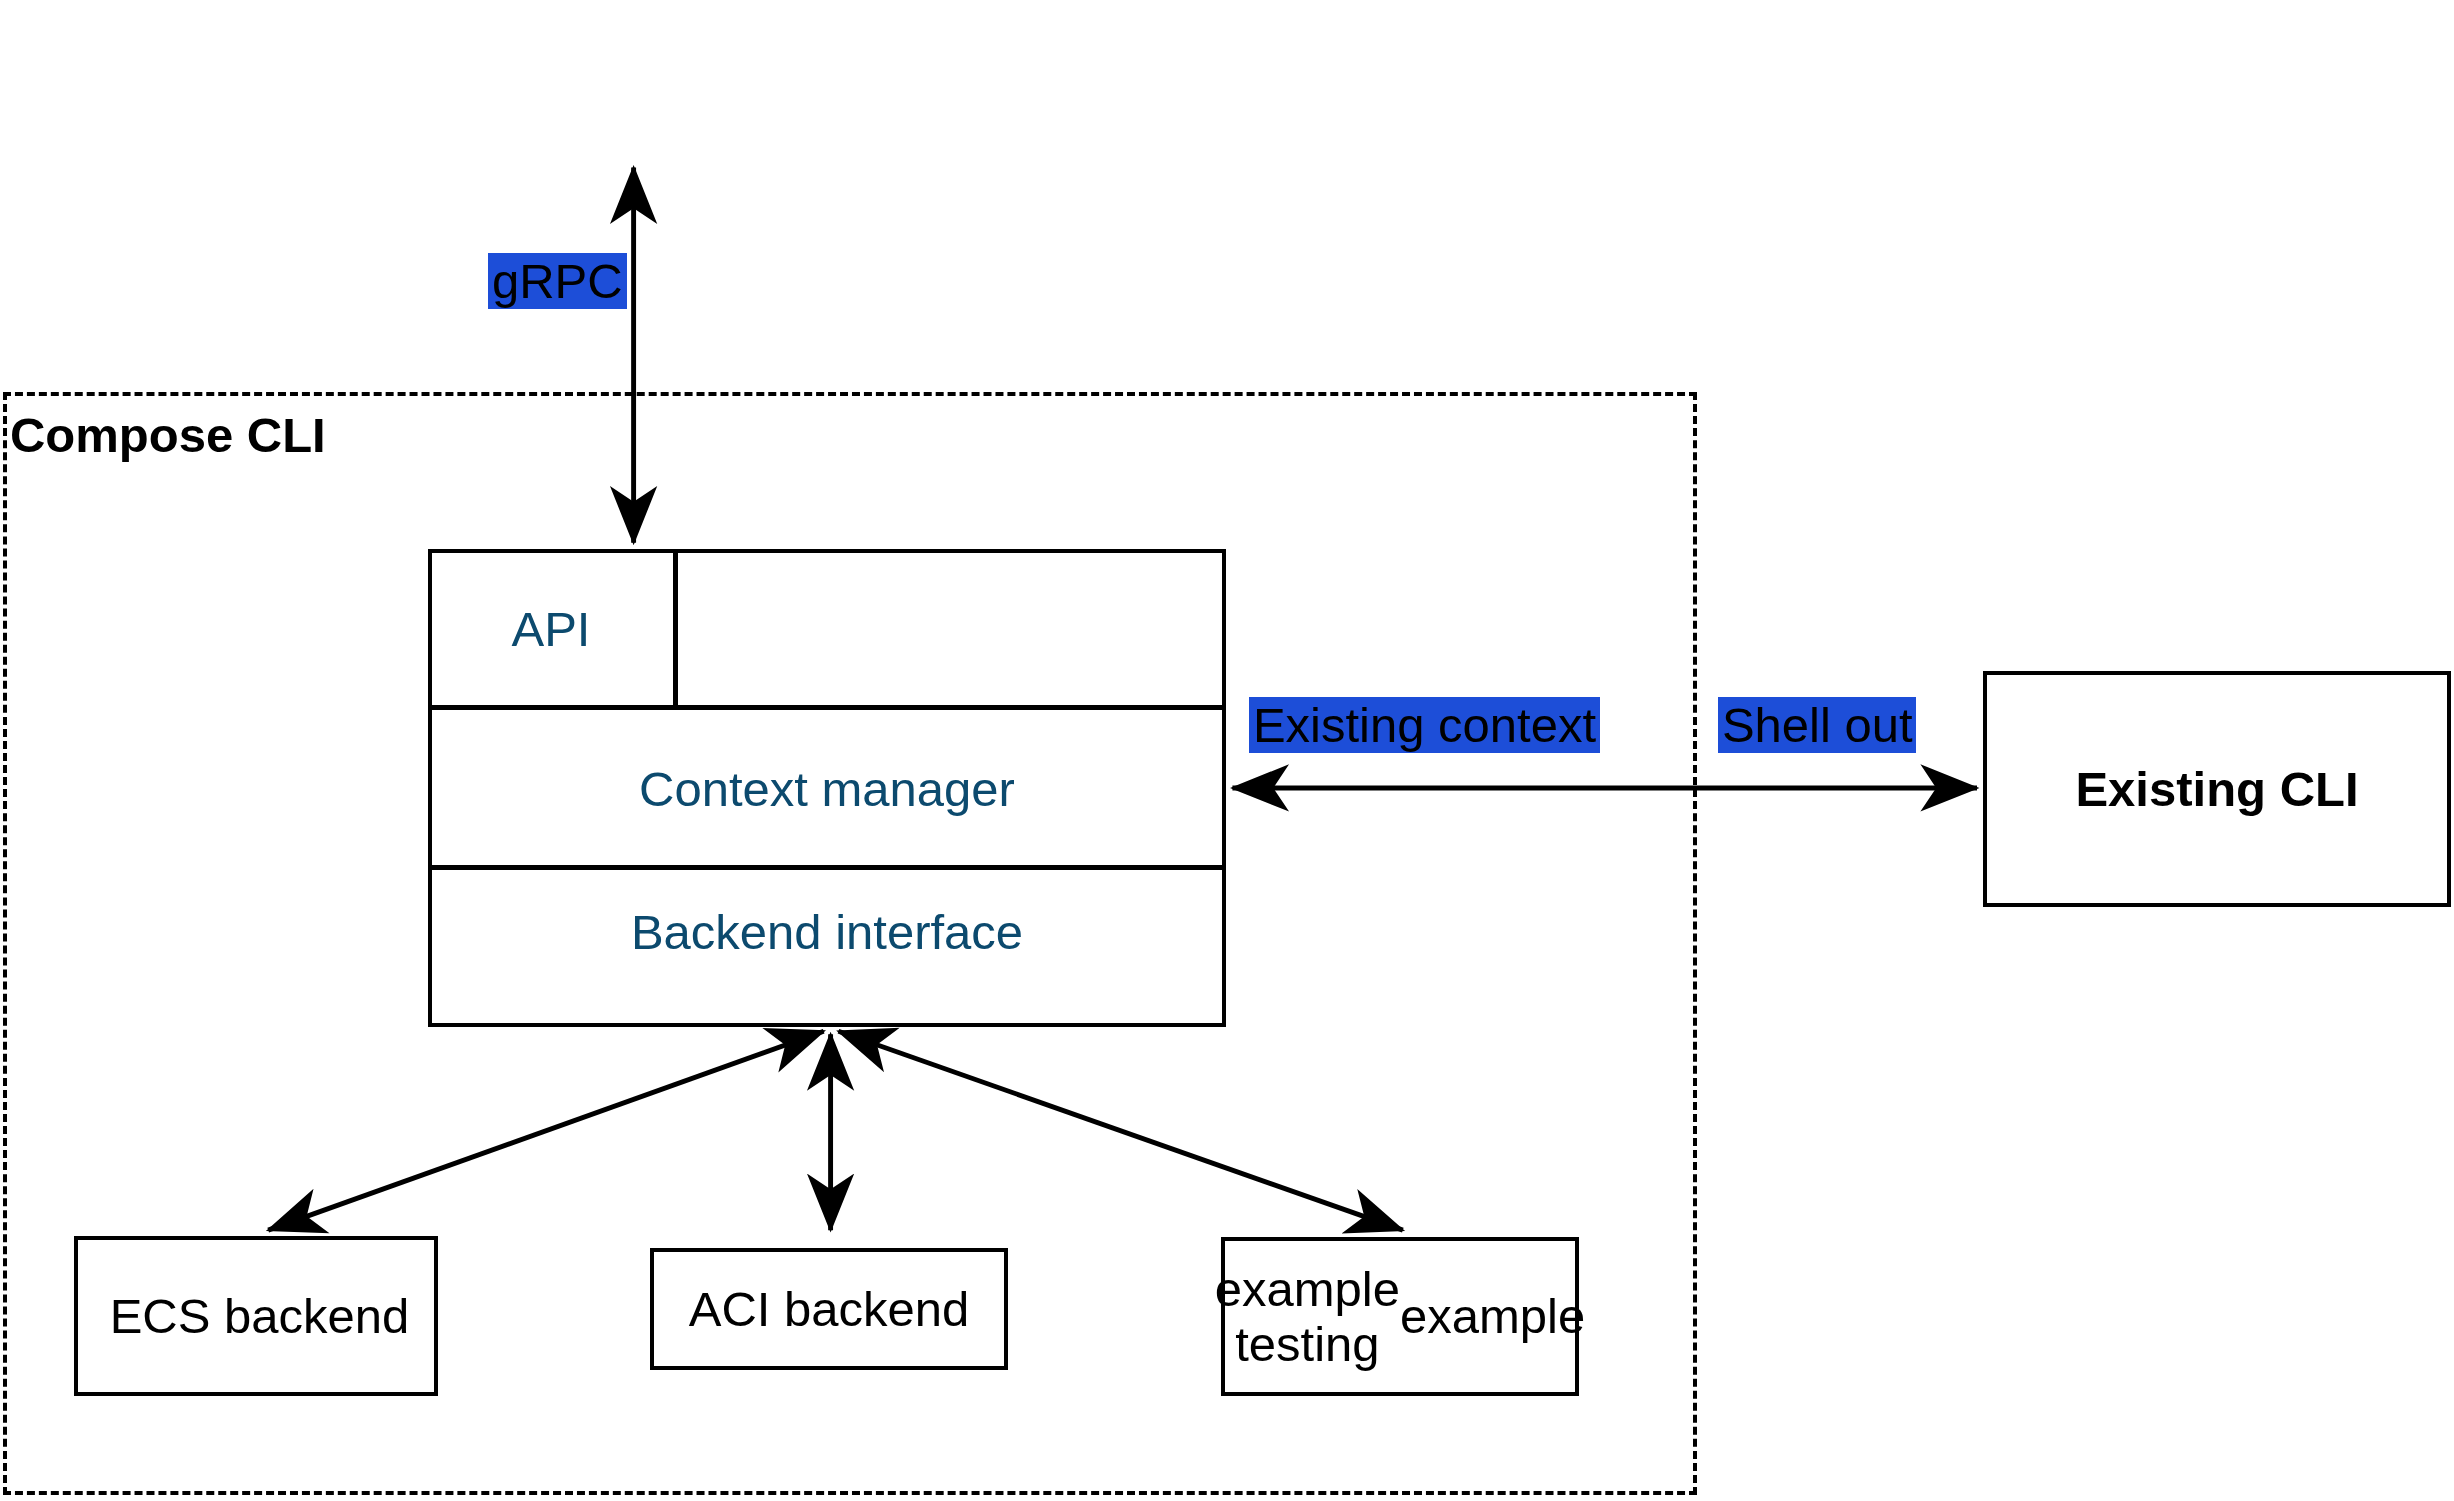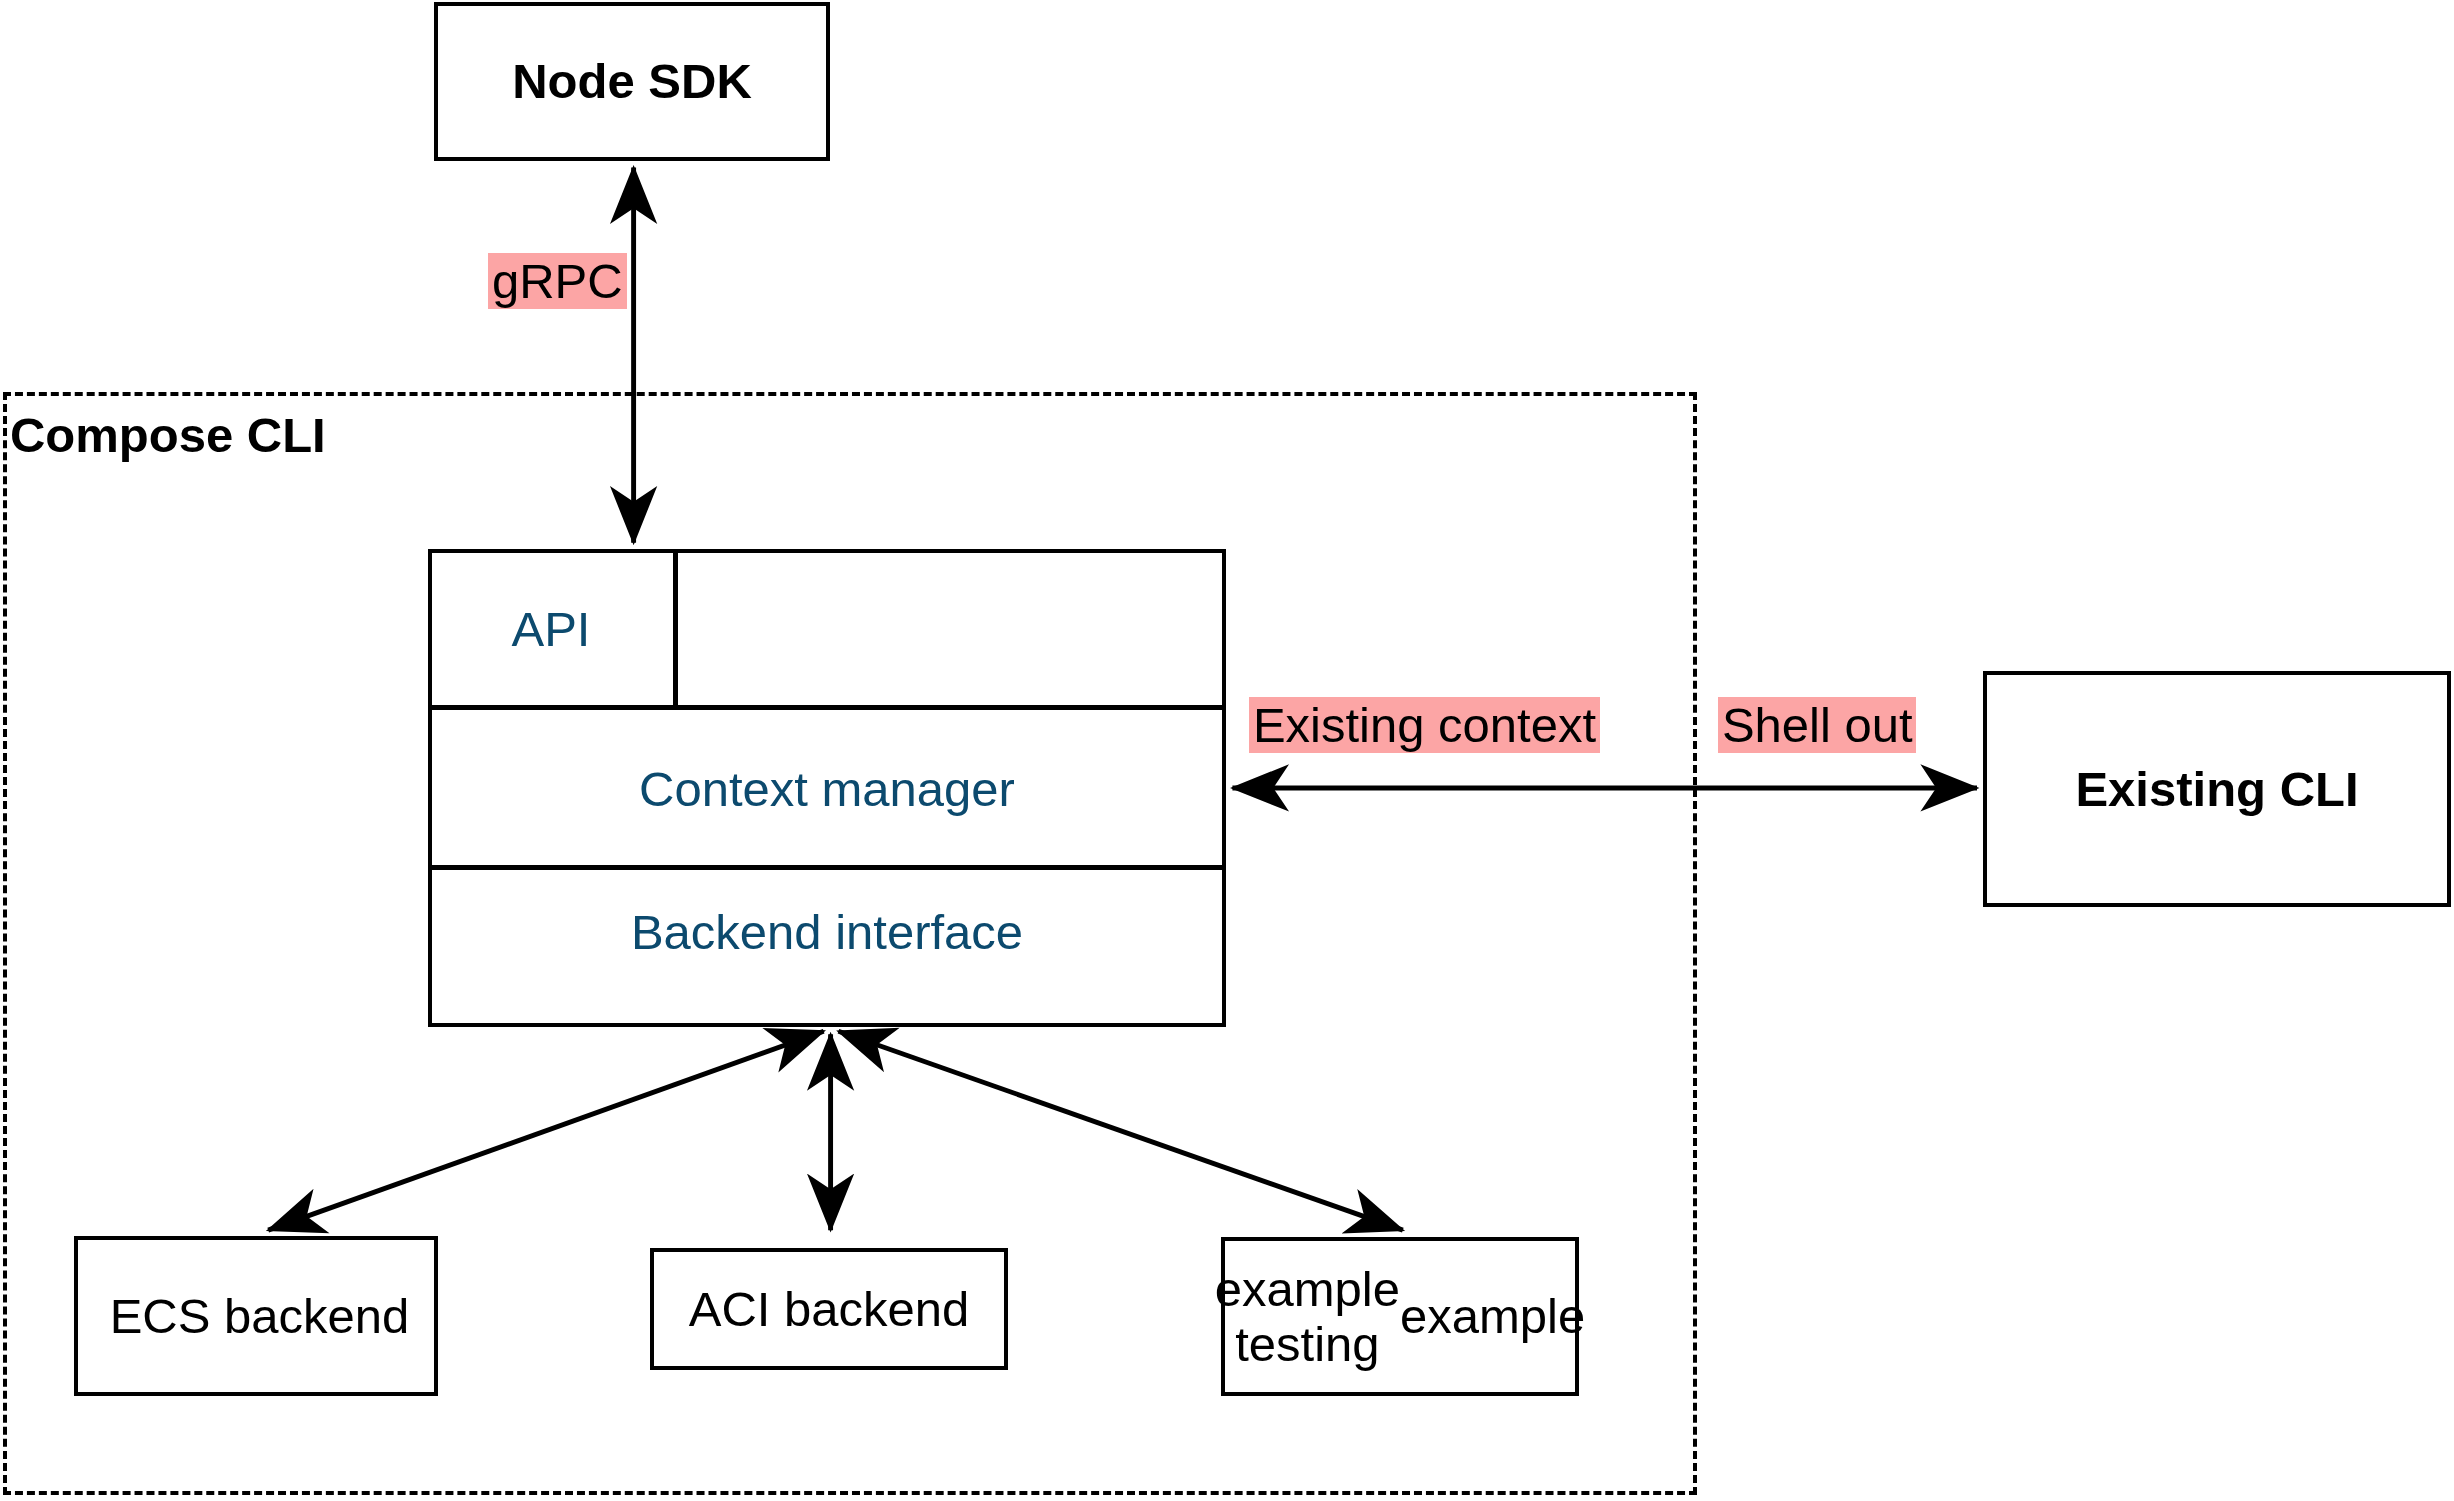--- a/index.html
+++ b/index.html
@@ -62,21 +62,21 @@
     font-weight: bold;
     color: #000000;
     white-space: nowrap;
     z-index: 2;
   }
   .edge-label {
     position: absolute;
     font-size: 49px;
     color: #000000;
     white-space: nowrap;
-    background: #fca5a5;
+    background: #1d4ed8;
     padding: 0 3.9px;
     z-index: 5;
   }
 </style>
 </head>
 <body>
 
 <div id="canvas">
 
   <div class="group-box" style="left:3px; top:392px; width:1694px; height:1103px;"></div>
@@ -106,21 +106,20 @@
 
     <g>
       <line x1="843" y1="1050" x2="843" y2="1249" stroke="#000000" stroke-width="5" marker-start="url(#arrowStart)" marker-end="url(#arrowEnd)"></line>
     </g>
 
     <g>
       <line x1="851" y1="1047" x2="1424" y2="1249" stroke="#000000" stroke-width="5" marker-start="url(#arrowStart)" marker-end="url(#arrowEnd)"></line>
     </g>
   </svg>
 
-  <div class="node bold" style="left:434px; top:2px; width:396px; height:159px;">Node SDK</div>
 
   <div class="node bold" style="left:1983px; top:671px; width:468px; height:236px;">Existing CLI</div>
 
   <div class="node" style="left:428px; top:549px; width:798px; height:478px;"></div>
 
   <div style="position:absolute; left:428px; top:705px; width:798px; height:4.9px; background:#000000; z-index:4;"></div>
   <div style="position:absolute; left:428px; top:865px; width:798px; height:4.9px; background:#000000; z-index:4;"></div>
   <div style="position:absolute; left:673px; top:549px; width:4.9px; height:160px; background:#000000; z-index:4;"></div>
 
   <div class="cell" style="left:428px; top:549px; width:246px; height:160px;">API</div>

